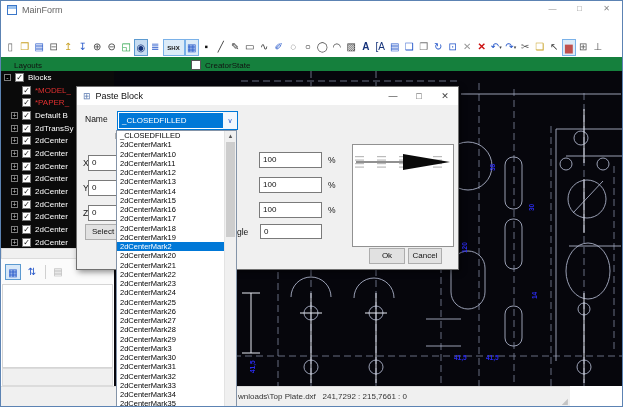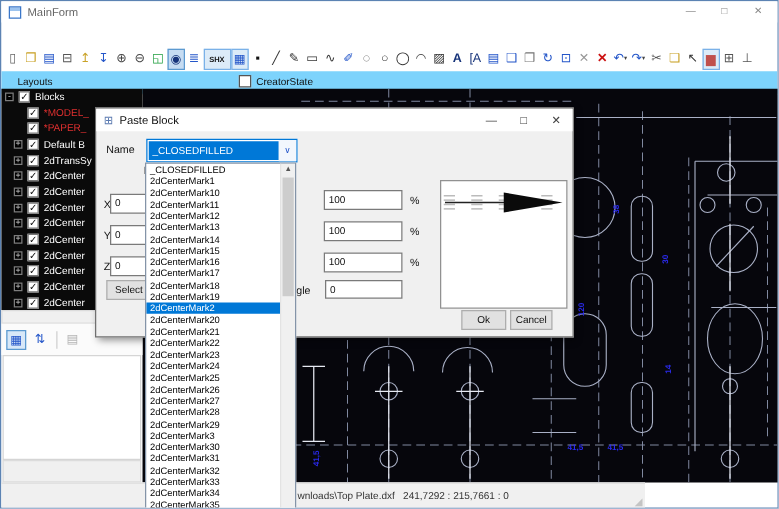--- a/index.html
+++ b/index.html
@@ -20,21 +20,21 @@
   .toolbar{position:absolute;left:2px;top:36px;right:0;height:20px;display:flex;align-items:center;}
   .tbi{flex:none;width:14.5px;height:17px;line-height:16px;text-align:center;font-size:10px;color:#333;
        box-sizing:border-box;position:relative;white-space:nowrap;}
   .tbi.framed{border:1px solid #7ab1e8;background:#dcebf8;}
   .tbi.pressed{border:1px solid #5c9ad0;background:#c6dcf2;}
   .tbi.small{font-size:6px;font-weight:bold;}
   .tbi.wide{width:22px;}
   .tbi.bold{font-weight:bold;}
   .tbi .dd{font-size:5px;color:#444;vertical-align:middle;}
   
-  .layoutsbar{position:absolute;left:0;top:56px;right:0;height:18px;background:#7dd3fc;font-size:8px;color:#111;
+  .layoutsbar{position:absolute;left:0;top:56px;right:0;height:18px;background:#15803d;font-size:8px;color:#111;
               border-bottom:1px solid #ececec;}
   .layouts-label{position:absolute;left:13px;top:4px;}
   .layouts-combo{position:absolute;left:57px;top:1px;width:120px;height:15px;border:1px solid #8a8a8a;
                  background:#fff;box-sizing:border-box;line-height:13px;padding-left:4px;}
   .layouts-combo .chev{position:absolute;right:3px;top:0;color:#777;font-size:7px;}
   .cstate-box{position:absolute;left:190px;top:3px;width:10px;height:10px;border:1px solid #555;background:#fff;box-sizing:border-box;}
   .cstate-label{position:absolute;left:204px;top:4px;}
   
   .drawing{position:absolute;left:113px;top:70px;width:510px;height:315px;background:#06060c;z-index:1;}
   
@@ -56,21 +56,21 @@
   .pico{width:16px;height:16px;text-align:center;line-height:15px;font-size:10px;color:#2456c9;margin-right:3px;
         box-sizing:border-box;}
   .pico.selected{border:1px solid #5c9ad0;background:#d8e8f8;}
   .pico.disabled{color:#b5b5b5;}
   .psep{width:1px;height:14px;background:#d0d0d0;margin:0 4px 0 2px;}
   .proparea{position:absolute;left:1px;top:283px;width:111px;height:84px;background:#fff;
             border:1px solid #d5d5d5;box-sizing:border-box;z-index:10;}
   .propdesc{position:absolute;left:1px;top:367px;width:111px;height:18px;background:#f0f0f0;
             border:1px solid #dcdcdc;box-sizing:border-box;z-index:10;}
   
-  .statusbar{position:absolute;left:0;top:385px;width:515px;height:22px;background:#f0f0f0;
+  .statusbar{position:absolute;left:0;top:385px;width:569px;height:22px;background:#f0f0f0;
              border-top:1px solid #dcdcdc;box-sizing:border-box;font-size:8px;color:#333;z-index:15;}
   .status-text{position:absolute;left:237px;top:5px;white-space:pre;}
   .grip{position:absolute;right:2px;bottom:2px;font-size:8px;color:#c4c4c4;}
   
   .dialog{position:absolute;left:75px;top:85px;width:383px;height:184px;background:#f0f0f0;
           border:1px solid #707070;box-sizing:border-box;box-shadow:2px 2px 6px rgba(0,0,0,0.45);z-index:30;}
   .dtitle{height:18px;background:#fff;display:flex;align-items:center;font-size:9px;color:#111;}
   .dicon{font-size:9px;color:#5a7ab0;margin-left:6px;line-height:18px;}
   .dtitle-text{margin-left:5px;flex:1;}
   .dbtn{width:26px;height:17px;text-align:center;line-height:17px;font-size:9px;color:#444;}

